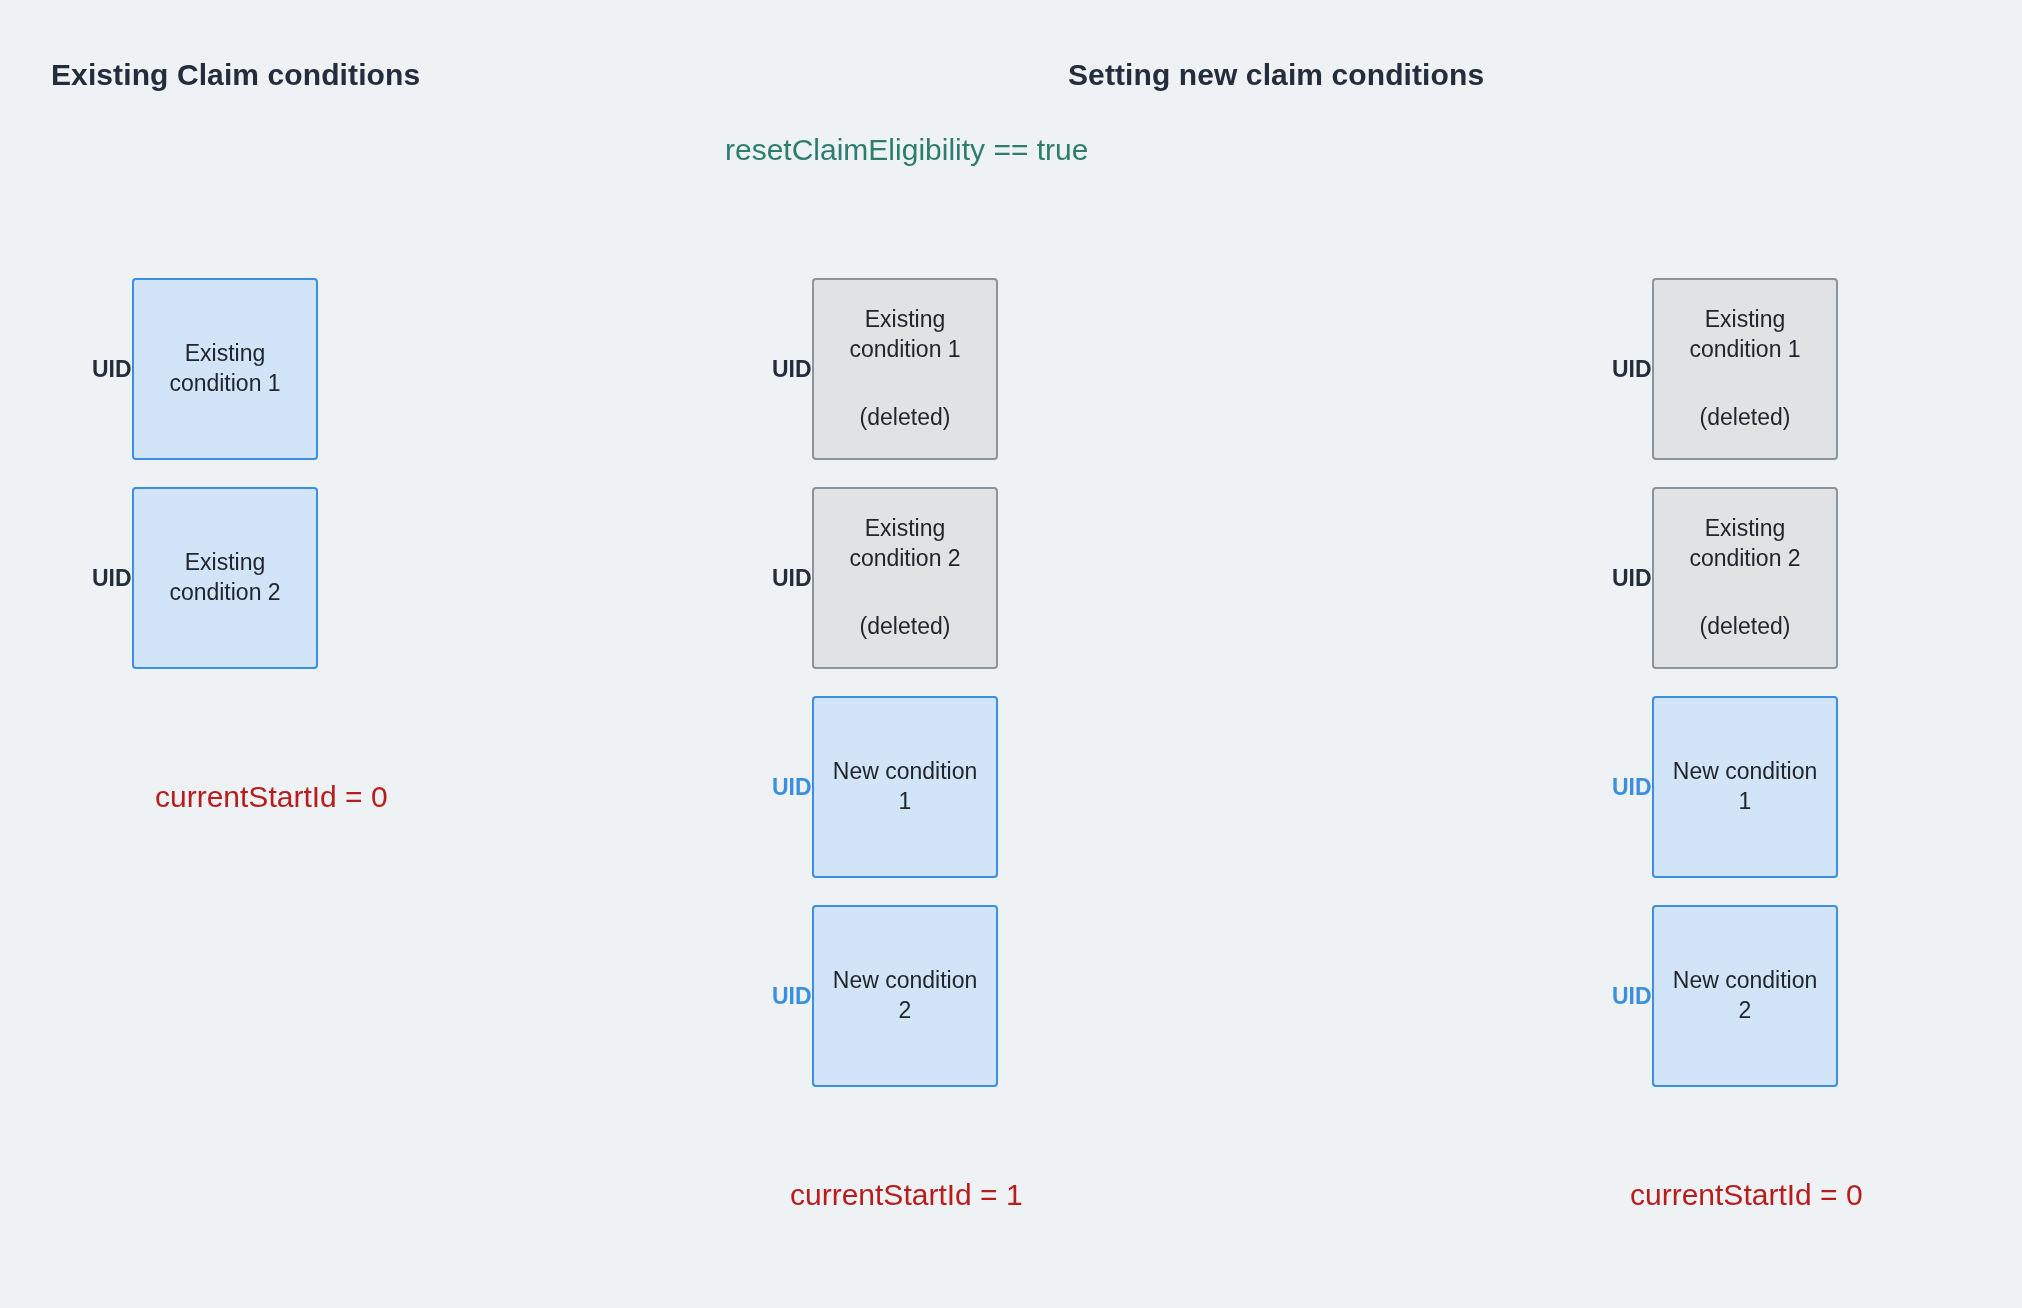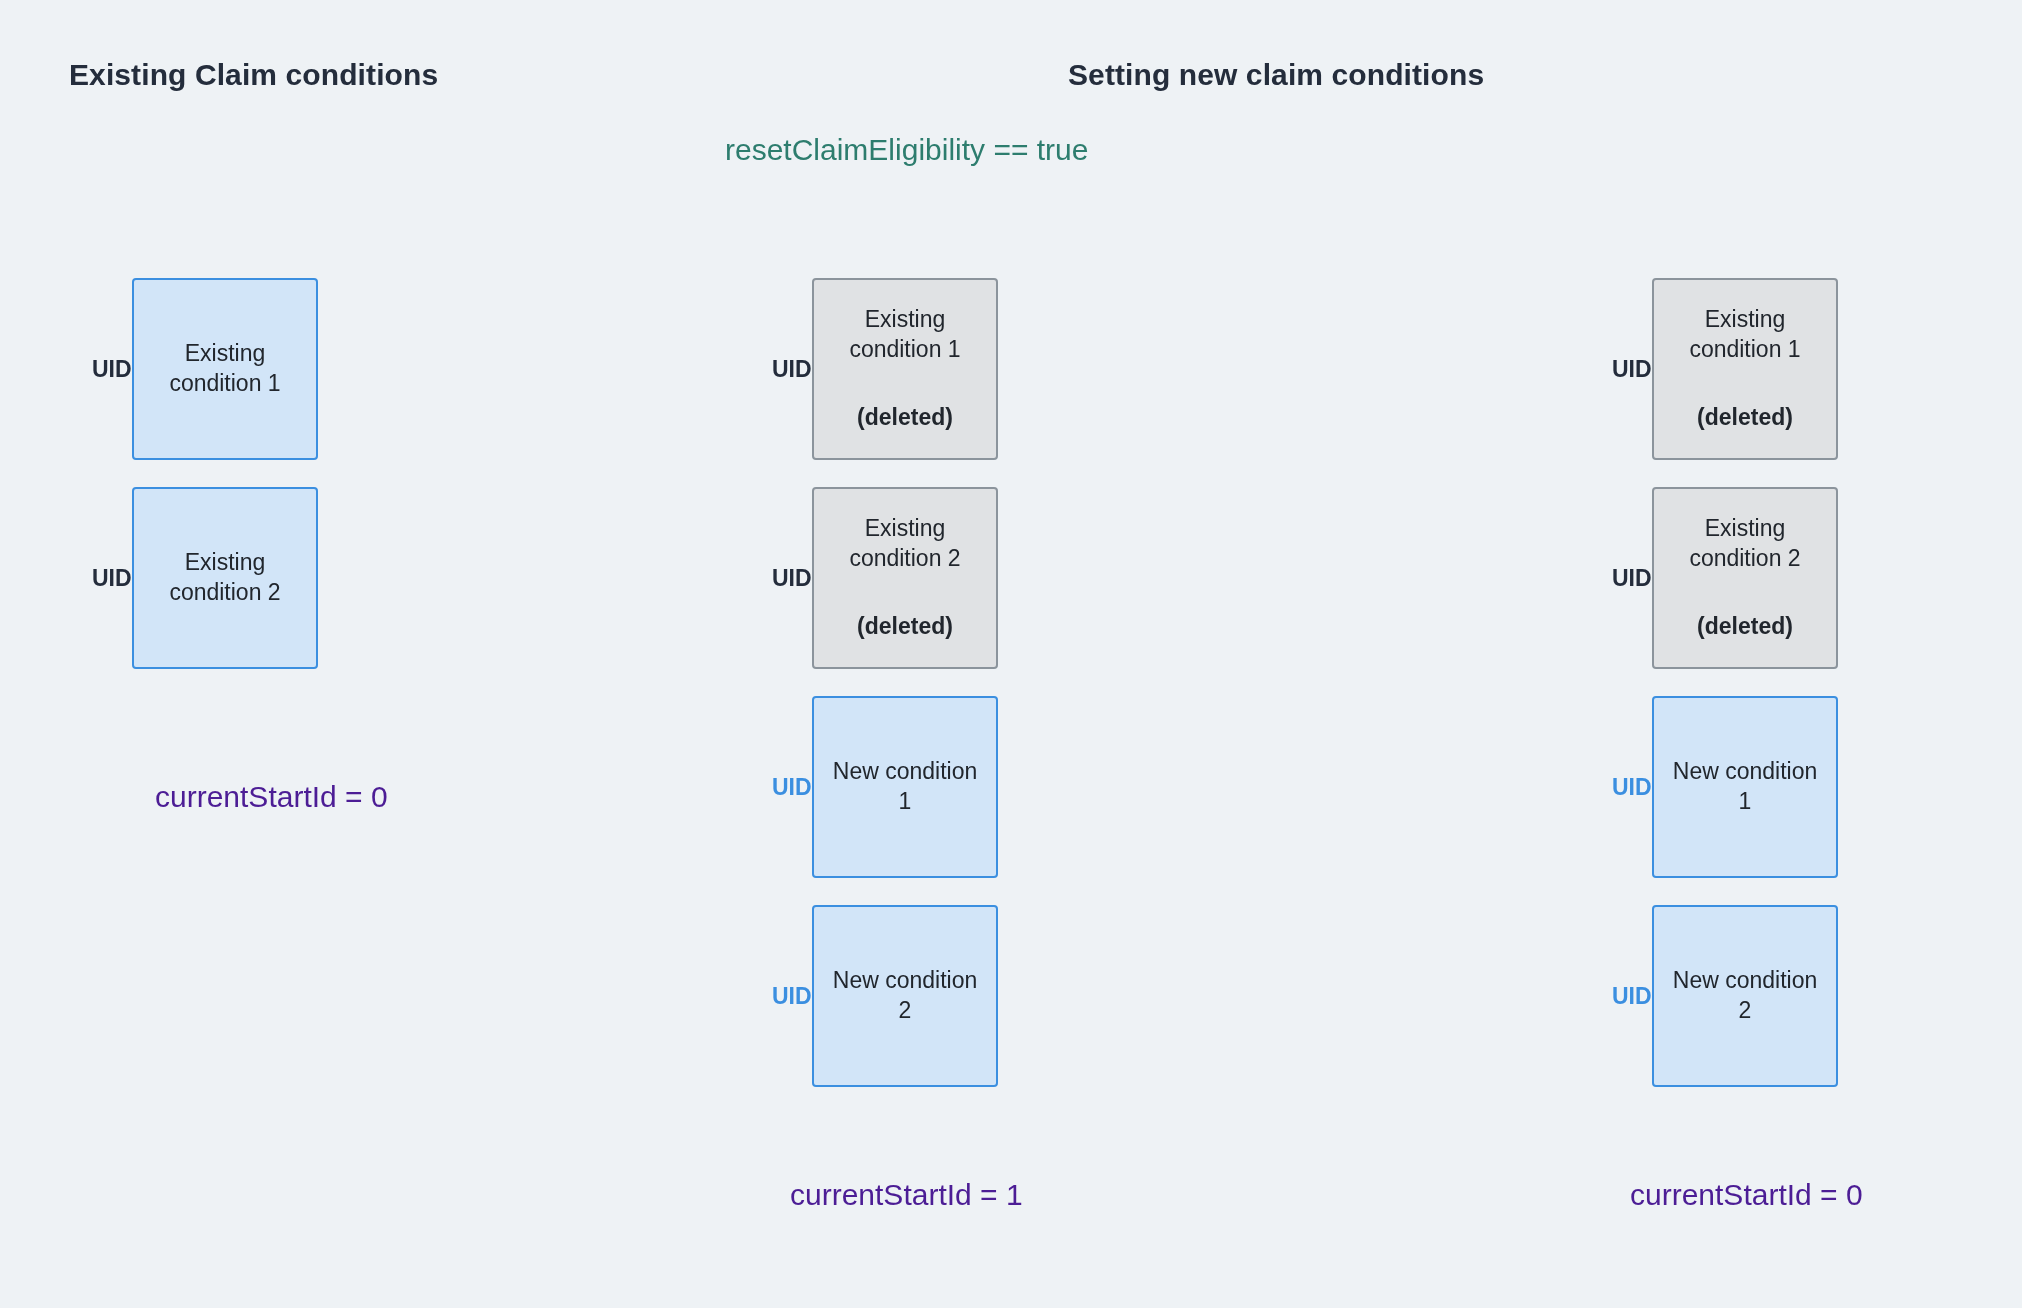--- a/index.html
+++ b/index.html
@@ -24,21 +24,21 @@
 
   
   .section-title {
     position: absolute;
     font-size: 30px;
     font-weight: bold;
     color: #242d3c;
     letter-spacing: 0.1px;
     white-space: nowrap;
   }
-  #title-left  { left: 69px;  top: 58px; }
+  #title-left  { left: 51px;  top: 58px; }
   #title-right { left: 1068px; top: 58px; }
 
   .condition-expr {
     position: absolute;
     font-size: 30px;
     font-weight: normal;
     white-space: nowrap;
   }
   #expr-true  { left: 725px;  top: 133px; color: #2d7d6e; }
   #expr-false { left: 1510px; top: 133px; color: #d94560; }
@@ -93,34 +93,33 @@
   .cond-box.blue {
     background: #d2e5f8;
     border: 2px solid #3b8fe0;
   }
   .cond-box.gray {
     background: #e0e2e4;
     border: 2px solid #8b949c;
   }
   .cond-box .box-sub {
     margin-top: 38px;
-    font-weight: bold;
   }
 
   
   .slot-0 { top: 278px; }
   .slot-1 { top: 487px; }
   .slot-2 { top: 696px; }
   .slot-3 { top: 905px; }
 
   
   .start-id {
     position: absolute;
     font-size: 30px;
-    color: #4c1d95;
+    color: #b91c1c;
     white-space: nowrap;
   }
   #startid-existing { left: 155px;  top: 780px; }
   #startid-true     { left: 790px;  top: 1178px; }
   #startid-false    { left: 1630px; top: 1178px; }
 </style>
 </head>
 <body>
 
 <div class="canvas">

